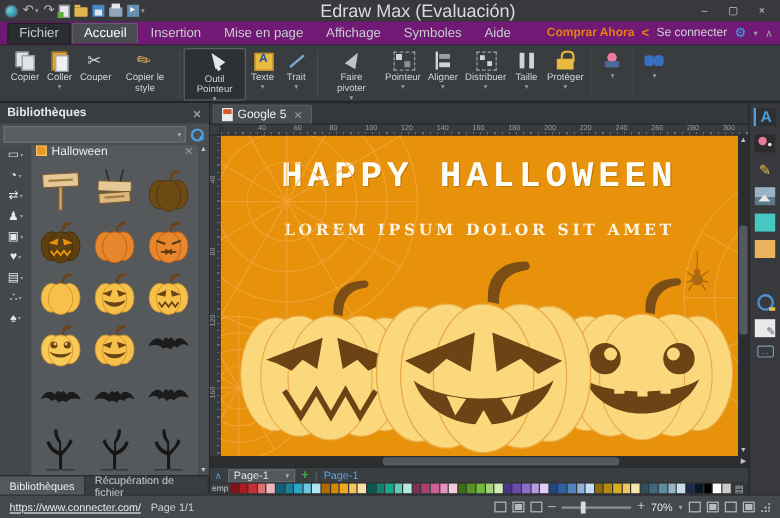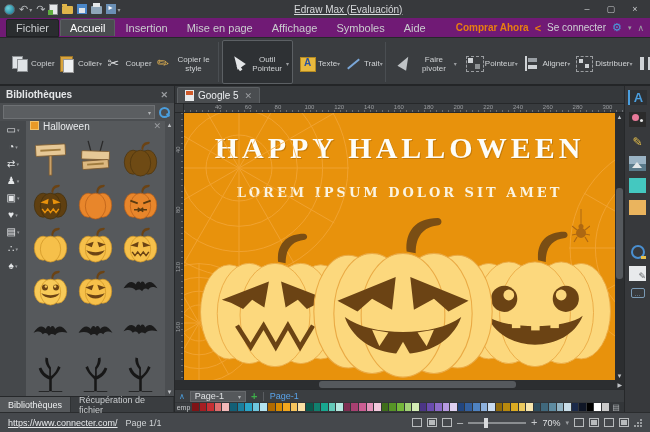--- a/index.html
+++ b/index.html
@@ -16,42 +16,42 @@
   .qa-new::after{content:"";position:absolute;left:-2px;bottom:-1px;width:5px;height:5px;background:#5fae3f;}
   .qa-open{width:11px;height:8px;background:#e0b54a;border-radius:1px;position:relative;margin-top:2px;}
   .qa-open::before{content:"";position:absolute;top:-2px;left:0;width:5px;height:2px;background:#e0b54a;}
   .qa-save{width:10px;height:10px;background:#4a86c8;position:relative;}
   .qa-save::after{content:"";position:absolute;left:2px;top:4px;width:6px;height:5px;background:#dfe5ea;}
   .qa-print{width:11px;height:8px;background:#8fa6ba;border-radius:1px;position:relative;margin-top:2px;}
   .qa-print::before{content:"";position:absolute;left:2px;top:-3px;width:7px;height:4px;background:#e6e8ea;}
   .qa-export{width:10px;height:10px;background:#6a8fb5;position:relative;}
   .qa-export::after{content:"▸";position:absolute;left:2px;top:-1px;font-size:8px;color:#fff;}
   .qa-caret{font-size:6px;color:#9a9da0;margin-left:1px;}
-  .win-title{flex:1;text-align:center;color:#d8dadc;font-size:10px;text-decoration:underline;}
+  .win-title{flex:1;text-align:center;color:#d8dadc;font-size:15px;}
   .win-ctrls{display:flex;gap:2px;}
   .win-btn{width:22px;height:14px;display:flex;align-items:center;justify-content:center;font-size:9px;color:#c8cacc;}
 
   
   .menubar{height:20px;background:#701a75;display:flex;align-items:center;padding:0 6px;font-size:11px;border-bottom:1px solid #26282a;}
   .menu-tab{padding:2px 9px;color:#c9ccce;margin-right:1px;border-radius:2px 2px 0 0;}
   .menu-tab.filetab{background:#2a2d2f;border:1px solid #1f2123;}
   .menu-tab.active{background:#4a4d50;color:#fff;border:1px solid #5c6063;border-bottom:none;}
   .menu-right{margin-left:auto;display:flex;align-items:center;gap:6px;font-size:10px;}
   .buy{color:#e87e10;font-weight:bold;}
   .share{color:#e87e10;font-weight:bold;font-size:11px;}
   .login{color:#cfd3d6;}
   .gear{color:#4a9ede;font-size:11px;}
   .mini-caret{color:#9a9da0;font-size:7px;}
   .collapse{color:#9a9da0;font-size:9px;}
 
   
   .ribbon{height:48px;background:#3a3d40;display:flex;align-items:stretch;padding:2px 2px 0 4px;border-bottom:2px solid #232527;overflow:hidden;}
   .rgroup{display:flex;align-items:stretch;padding:0 2px;}
   .rsep{width:1px;background:#2b2e30;border-right:1px solid #4a4e52;margin:2px 1px;}
-  .rbtn{display:flex;flex-direction:row;align-items:center;justify-content:flex-start;padding:2px 3px 0 3px;border-radius:2px;min-width:26px;}
+  .rbtn{display:flex;flex-direction:column;align-items:center;justify-content:flex-start;padding:2px 3px 0 3px;border-radius:2px;min-width:26px;}
   .rbtn.active{background:#2e3134;border:1px solid #5c6064;}
   .rbtn .lbl{font-size:8px;line-height:9px;color:#d0d3d5;text-align:center;max-width:44px;margin-top:1px;}
   .rbtn .crt{font-size:6px;color:#9a9da0;line-height:6px;margin-top:1px;}
   .cic{position:relative;width:22px;height:17px;display:block;flex:none;}
   .cic-copy::before,.cic-copy::after{content:"";position:absolute;width:9px;height:11px;background:#dfe3e6;border:1px solid #8d9194;}
   .cic-copy::before{left:3px;top:1px;} .cic-copy::after{left:8px;top:4px;}
   .cic-paste::before{content:"";position:absolute;left:4px;top:1px;width:11px;height:14px;background:#d9a43c;border:1px solid #9a742a;}
   .cic-paste::after{content:"";position:absolute;left:7px;top:4px;width:9px;height:12px;background:#eef0f2;border:1px solid #999;}
   .cic-cut::before{content:"✂";position:absolute;left:4px;top:0;font-size:14px;color:#d8dadc;}
   .cic-brush::before{content:"✎";position:absolute;left:4px;top:0;font-size:14px;color:#e0b050;transform:rotate(-35deg);}
@@ -122,21 +122,21 @@
     background-image:repeating-linear-gradient(90deg,#6a6d70 0 1px,transparent 1px 6px);
     background-size:100% 3px;background-repeat:no-repeat;background-position:0 6px;}
   .hruler .num{position:absolute;top:0;font-size:6px;color:#9a9da0;line-height:6px;}
   .canvas-wrap{flex:1;display:flex;overflow:hidden;}
   .vruler{width:9px;position:relative;background:#383b3e;border-right:1px solid #26282a;
     background-image:repeating-linear-gradient(180deg,#6a6d70 0 1px,transparent 1px 6px);
     background-size:3px 100%;background-repeat:no-repeat;background-position:6px 0;}
   .vruler .num{position:absolute;left:0;font-size:6px;color:#9a9da0;transform:rotate(-90deg);transform-origin:3px 3px;}
   .page{flex:1;position:relative;background:#e8920c;overflow:hidden;}
   .halloween-title{position:absolute;left:0;right:0;top:18px;text-align:center;
-    font-family:Liberation Serif, serif;font-size:30px;letter-spacing:4px;color:#fdfdf8;
+    font-family:Liberation Mono, monospace;font-size:30px;letter-spacing:4px;color:#fdfdf8;
     text-shadow:1px 1px 0 #c47a08;font-weight:bold;}
   .halloween-sub{position:absolute;left:0;right:0;top:72px;text-align:center;
     font-family:"DejaVu Serif",serif;font-size:13px;letter-spacing:3px;color:#fbf4e2;font-weight:bold;}
   .pumpkin{position:absolute;}
   .web{position:absolute;opacity:.75;}
   .vscroll{width:9px;background:#2c2e30;position:relative;display:flex;flex-direction:column;align-items:center;justify-content:space-between;padding:1px 0;}
   .vthumb{position:absolute;left:1px;width:7px;top:28%;height:34%;background:#55595d;border-radius:3px;}
   .hscroll{height:9px;background:#2c2e30;position:relative;display:flex;align-items:center;justify-content:flex-end;padding:0 2px;}
   .hthumb{position:absolute;left:32%;width:44%;top:1px;height:7px;background:#55595d;border-radius:3px;}
   .pagebar{height:13px;background:#3b3e41;display:flex;align-items:center;gap:5px;padding:0 4px;font-size:9px;border-top:1px solid #2a2c2e;}

